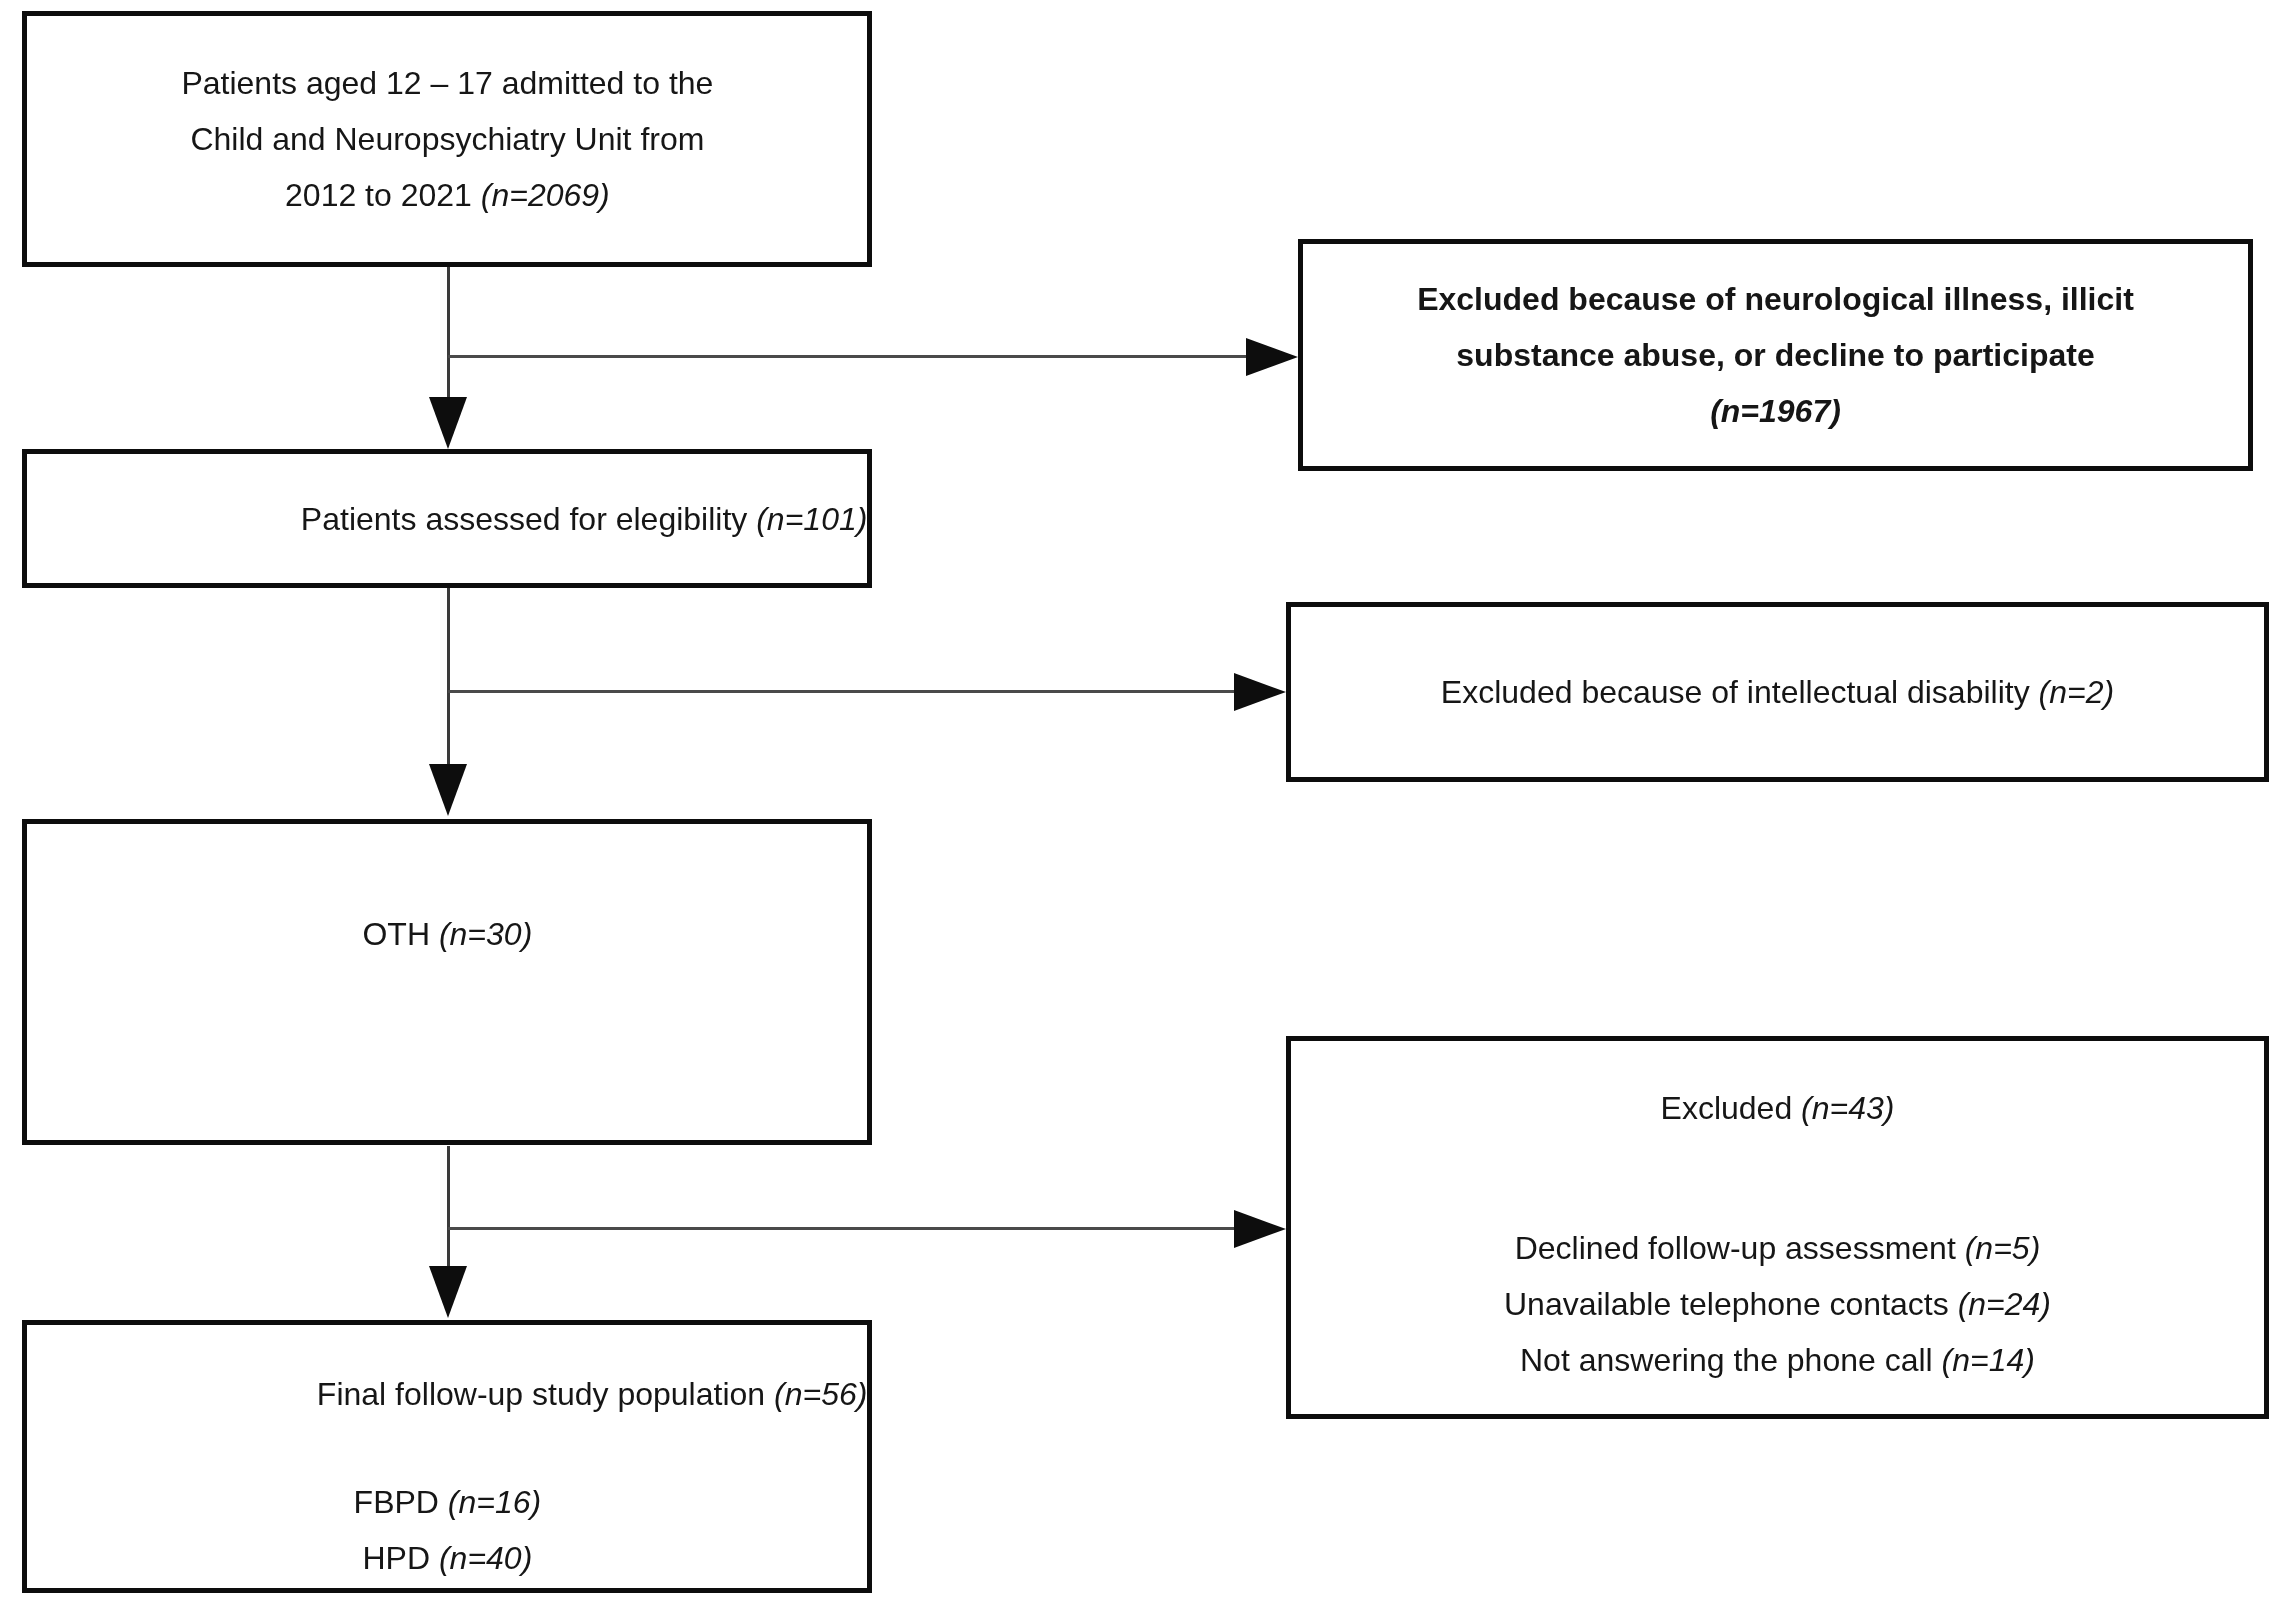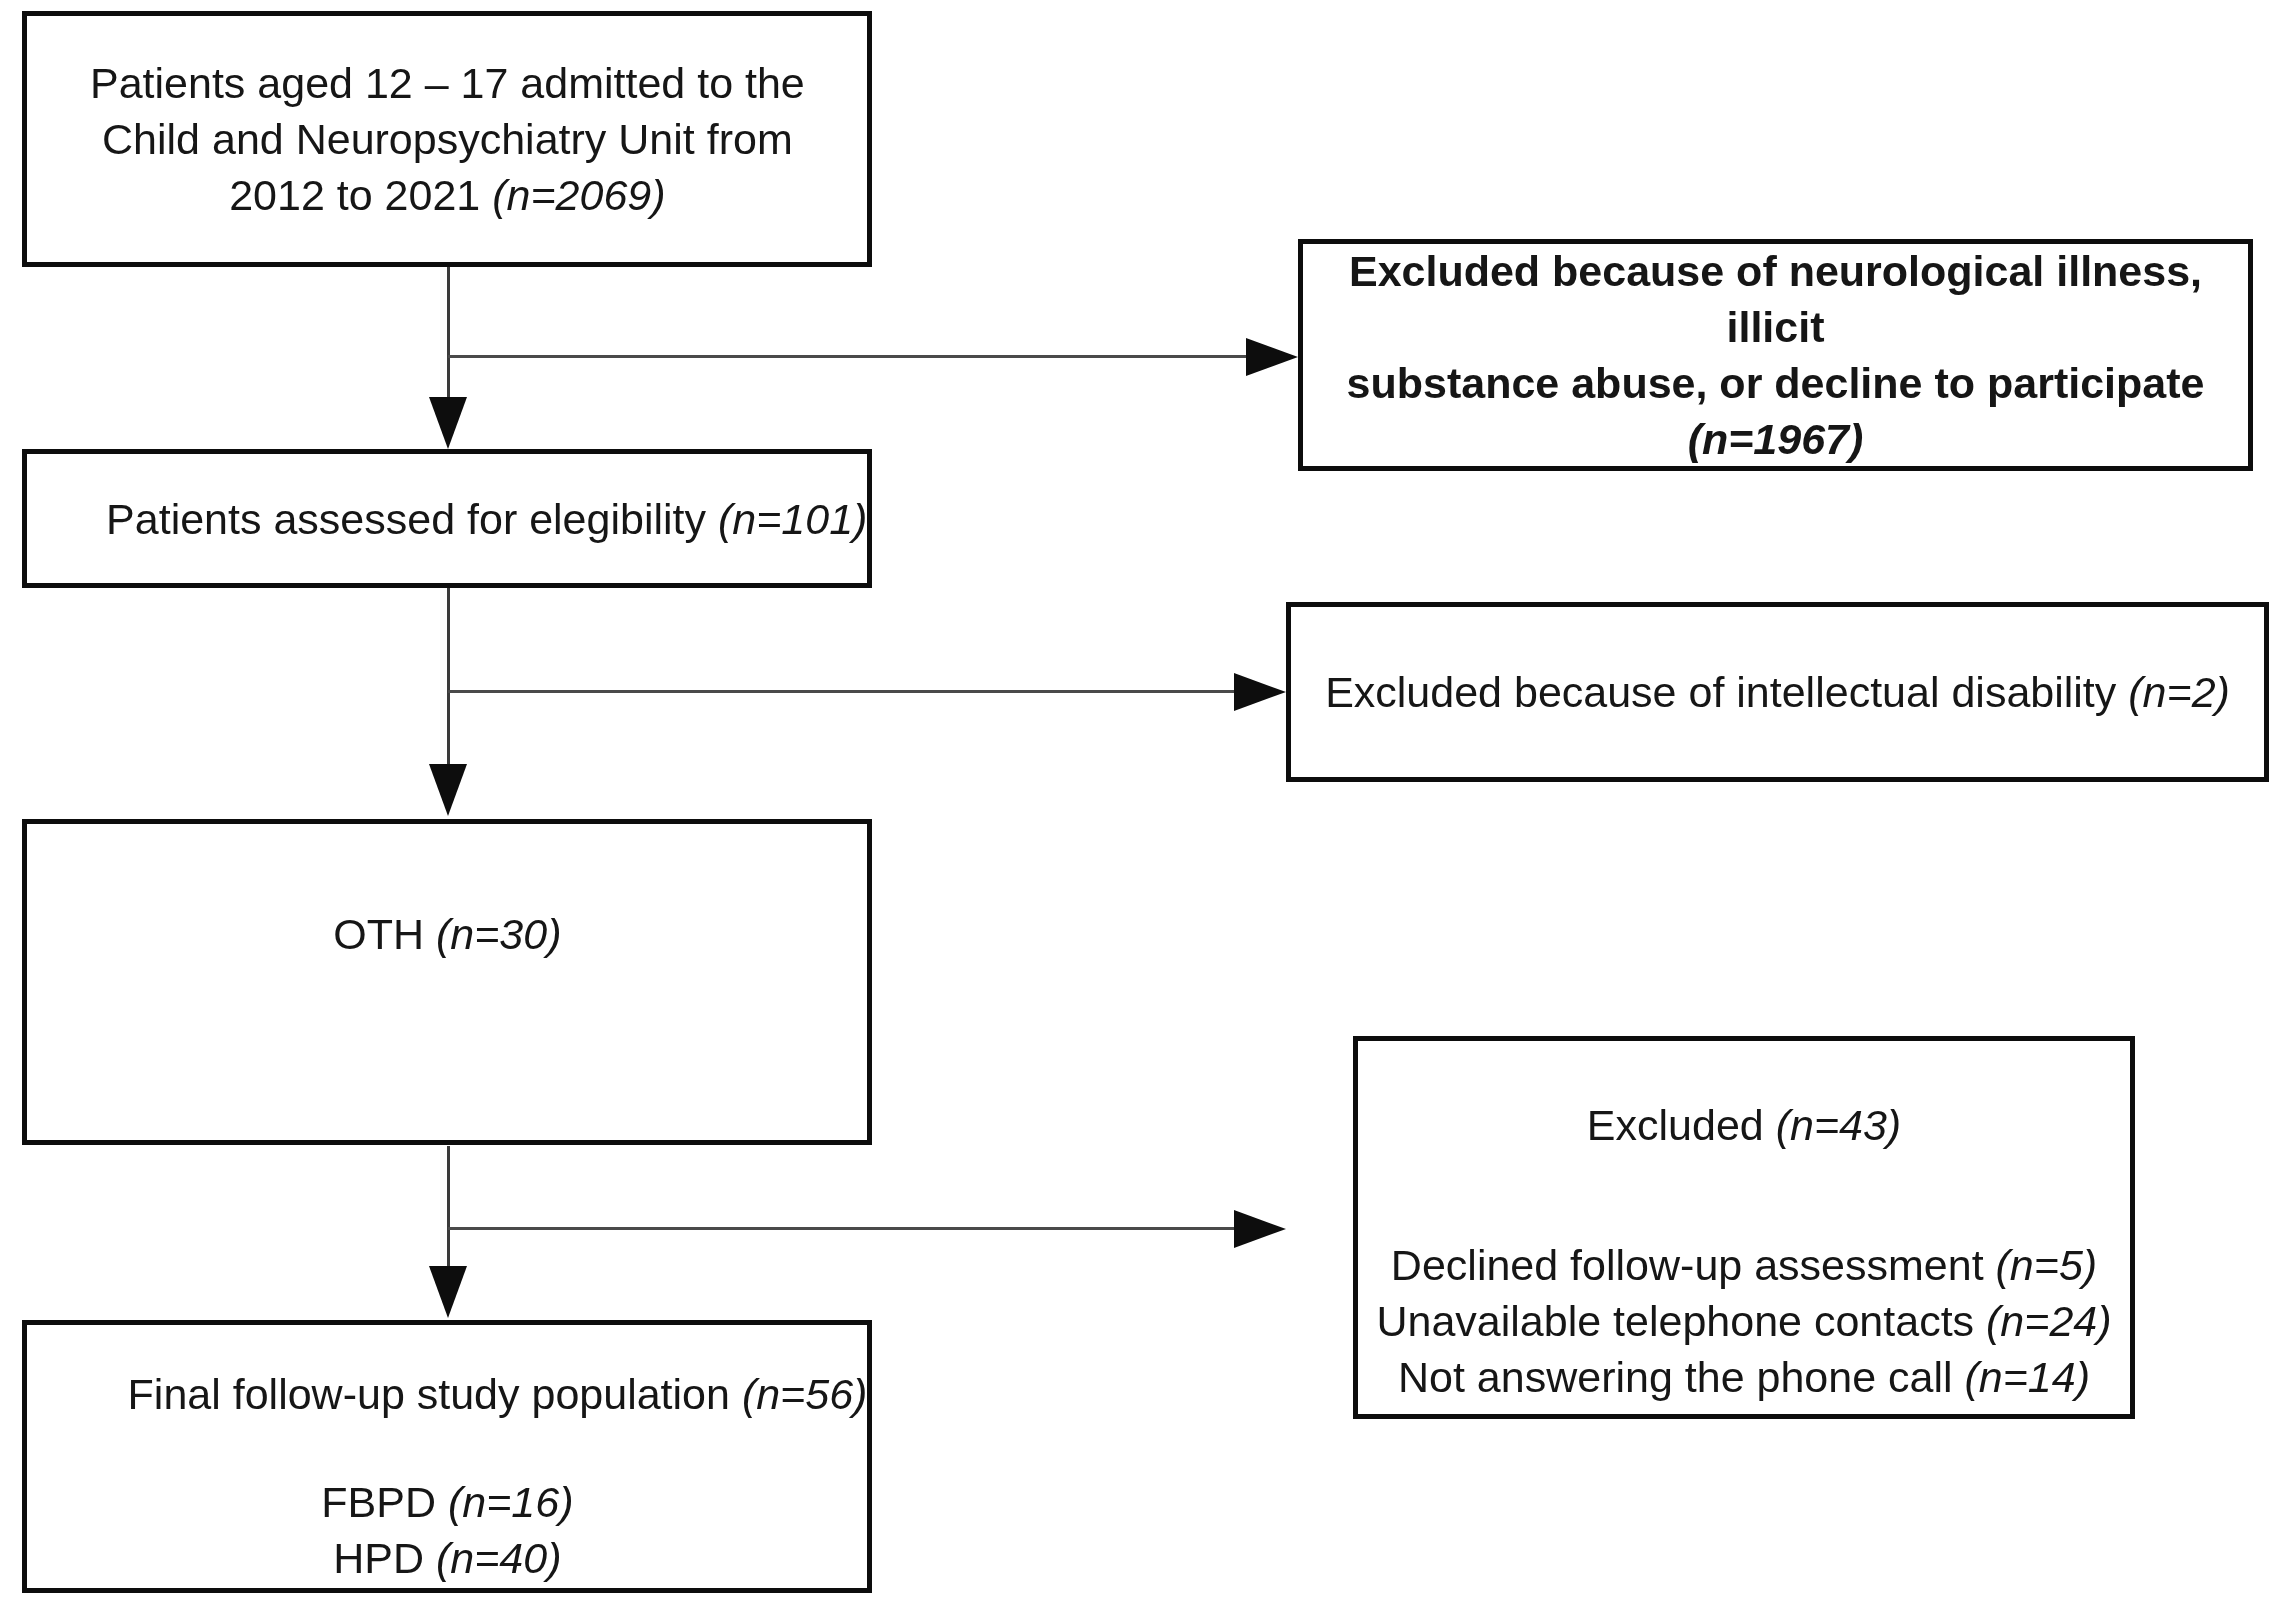--- a/index.html
+++ b/index.html
@@ -7,21 +7,21 @@
     padding: 0;
     background: #ffffff;
   }
   .canvas {
     position: relative;
     width: 2295px;
     height: 1614px;
     background: #ffffff;
     font-family: "Liberation Sans", "DejaVu Sans", sans-serif;
     color: #161616;
-    font-size: 43px;
+    font-size: 32px;
     line-height: 56px;
   }
   .box {
     position: absolute;
     box-sizing: border-box;
     border: 5.8px solid #0d0d0d;
     background: #ffffff;
   }
   .vcenter {
     display: flex;
@@ -61,21 +61,21 @@
     border-left: 52px solid #0d0d0d;
   }
 
   
   #box-admitted  { left: 22.4px;   top: 11px;   width: 850px; height: 256px; }
   #box-excl-screening { left: 1298px; top: 239px;  width: 955px; height: 232px; font-weight: bold; }
   #box-assessed  { left: 22.4px;   top: 449px;  width: 850px; height: 139px; padding-left: 42px; }
   #box-excl-intellectual { left: 1286px; top: 602px;  width: 983px; height: 180px; }
   #box-baseline  { left: 22.4px;   top: 819px; width: 850px; height: 326px; padding-top: 30px; }
   #box-baseline .title { padding-left: 38px; }
-  #box-excl-followup { left: 1353px; top: 1036px; width: 782px; height: 383px; padding-top: 56px; }
+  #box-excl-followup { left: 1286px; top: 1036px; width: 983px; height: 383px; padding-top: 39px; }
   #box-followup  { left: 22.4px;   top: 1320px; width: 850px; height: 273px; padding-top: 41px; }
   #box-followup .title { padding-left: 38px; }
 </style>
 </head>
 <body>
 
 <div class="canvas">
 
   <div class="box vcenter tcenter" id="box-admitted">
     <div><span>Patients aged 12 – 17 admitted to the</span></div>

